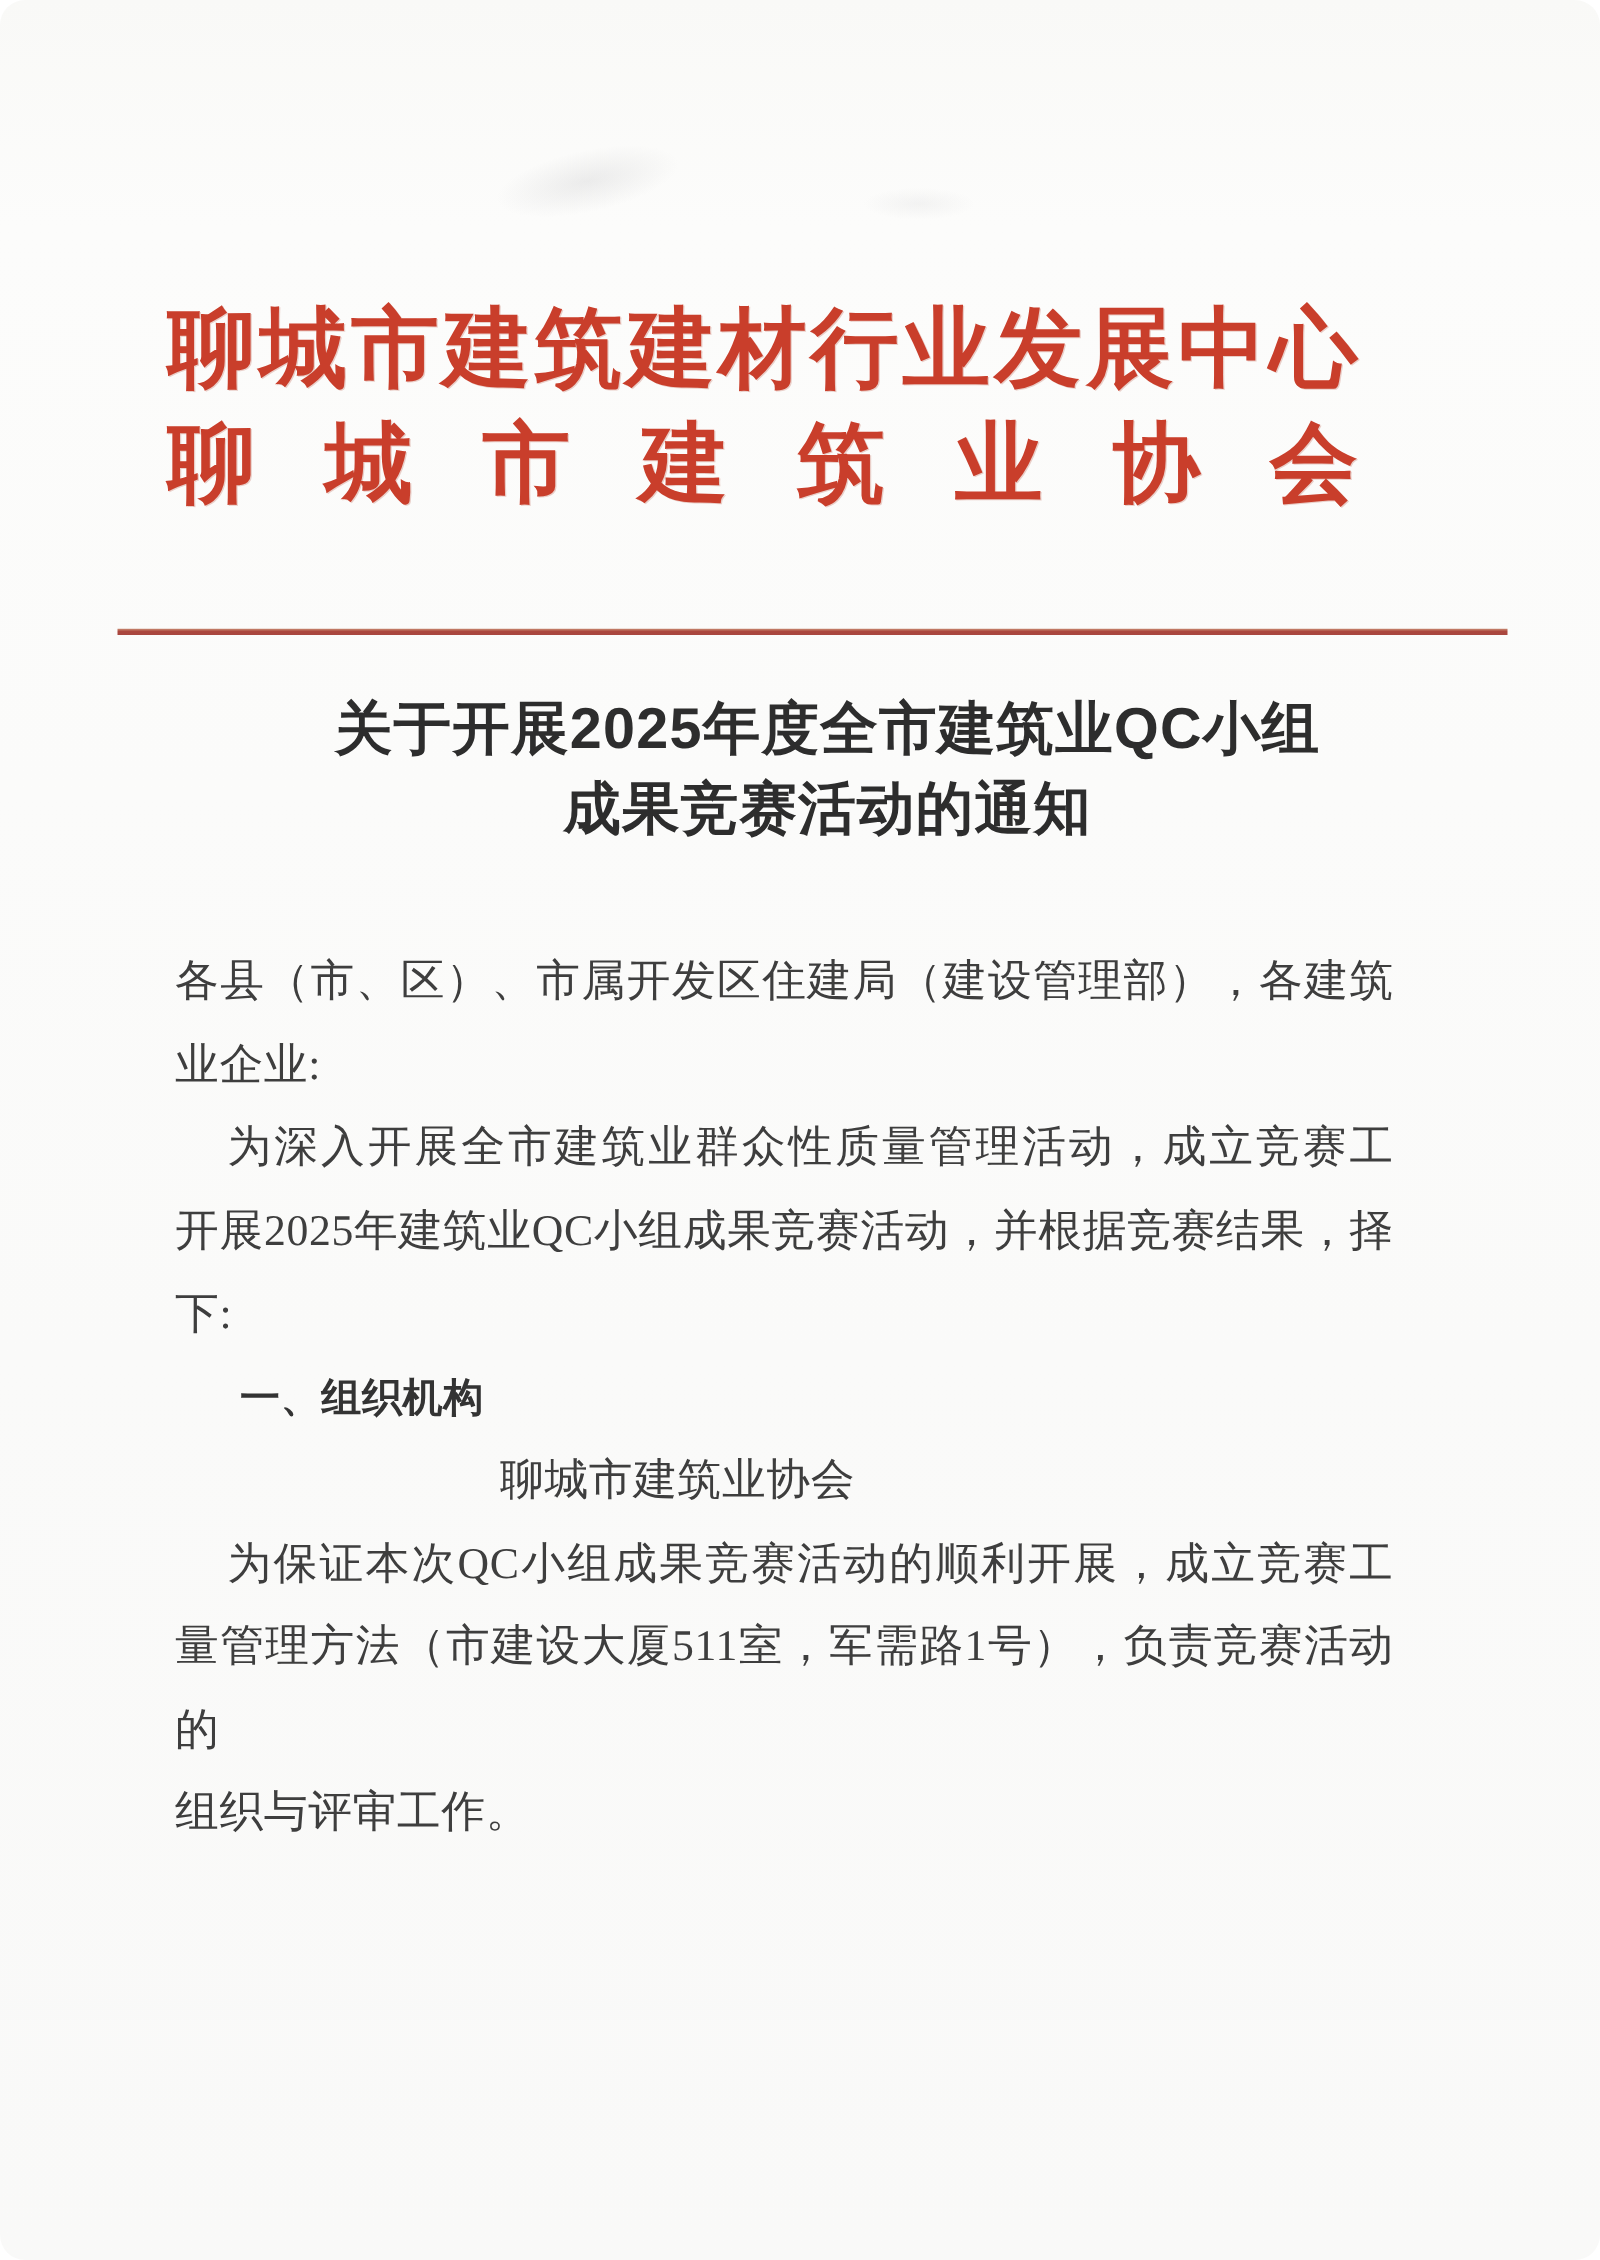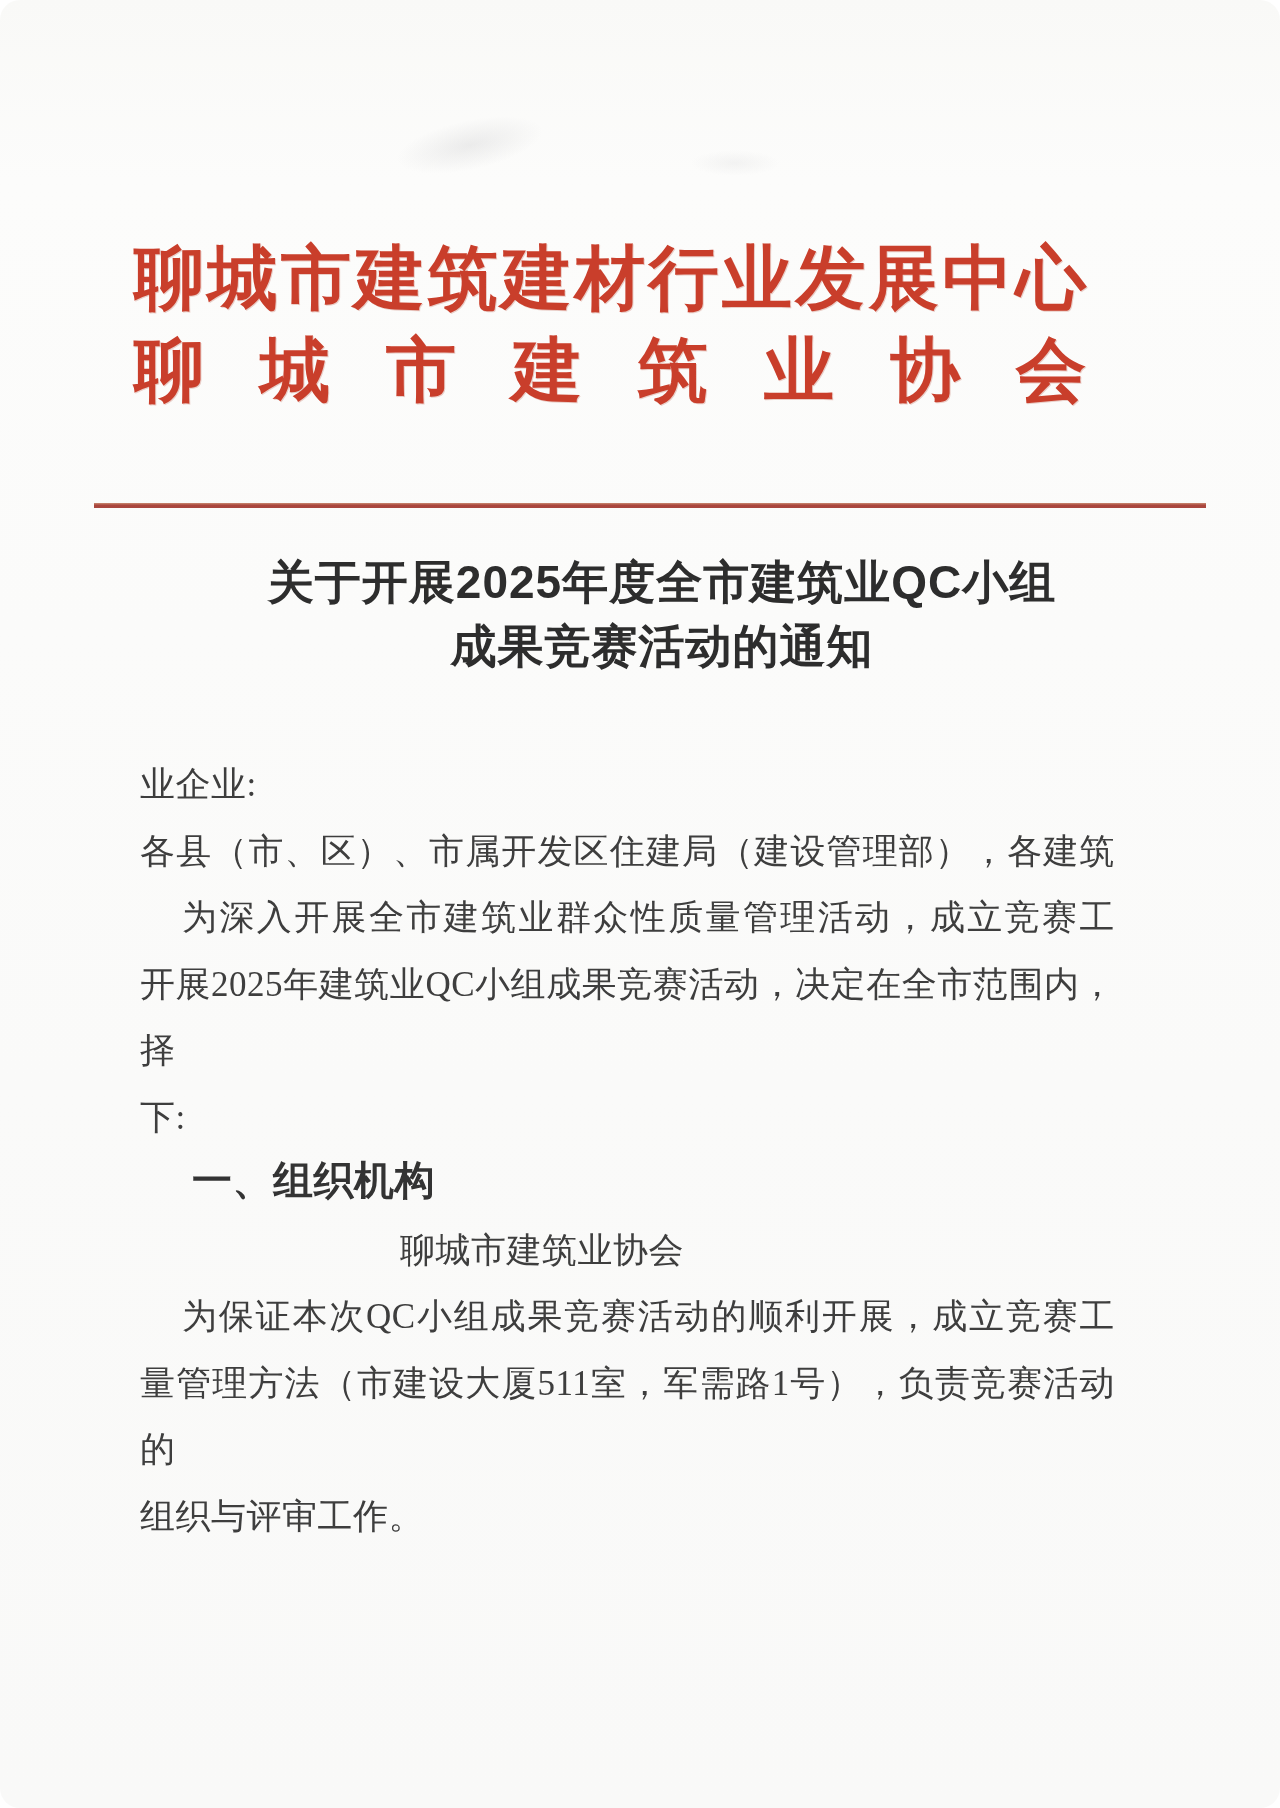--- a/index.html
+++ b/index.html
@@ -96,23 +96,23 @@
     letter-spacing: 0.5px;
   }
   .ln { white-space: nowrap; }
   .j {
     white-space: normal;
     text-align: justify;
     text-align-last: justify;
   }
   .ind { text-indent: 42px; }
   .heading {
-    font-family: Liberation Mono, monospace;
+    font-family: Liberation Serif, serif;
     font-weight: 700;
-    font-size: 40px;
+    font-size: 32px;
     color: #333333;
     padding-left: 52px;
   }
   .org1 { padding-left: 62px; }
   .org2 { padding-left: 260px; }
 </style>
 </head>
 <body>
 
 <div class="page">
@@ -126,25 +126,25 @@
   </header>
 
   <div class="red-rule"></div>
 
   <h1 class="doc-title">
     <span>关于开展2025年度全市建筑业QC小组</span>
     <span>成果竞赛活动的通知</span>
   </h1>
 
   <main class="doc-body">
+    <div class="ln j">各县（市、区）、市属开发区住建局（建设管理部），各建筑</div>
     <div class="ln">业企业:</div>
-    <div class="ln j">各县（市、区）、市属开发区住建局（建设管理部），各建筑</div>
 
     <div class="ln j ind">为深入开展全市建筑业群众性质量管理活动，成立竞赛工</div>
-    <div class="ln j">开展2025年建筑业QC小组成果竞赛活动，决定在全市范围内，择</div>
+    <div class="ln j">开展2025年建筑业QC小组成果竞赛活动，并根据竞赛结果，择</div>
     <div class="ln">下:</div>
 
     <div class="ln heading">一、组织机构</div>
 
     <div class="ln org2">聊城市建筑业协会</div>
 
     <div class="ln j ind">为保证本次QC小组成果竞赛活动的顺利开展，成立竞赛工</div>
     <div class="ln j">量管理方法（市建设大厦511室，军需路1号），负责竞赛活动的</div>
     <div class="ln">组织与评审工作。</div>
   </main>

